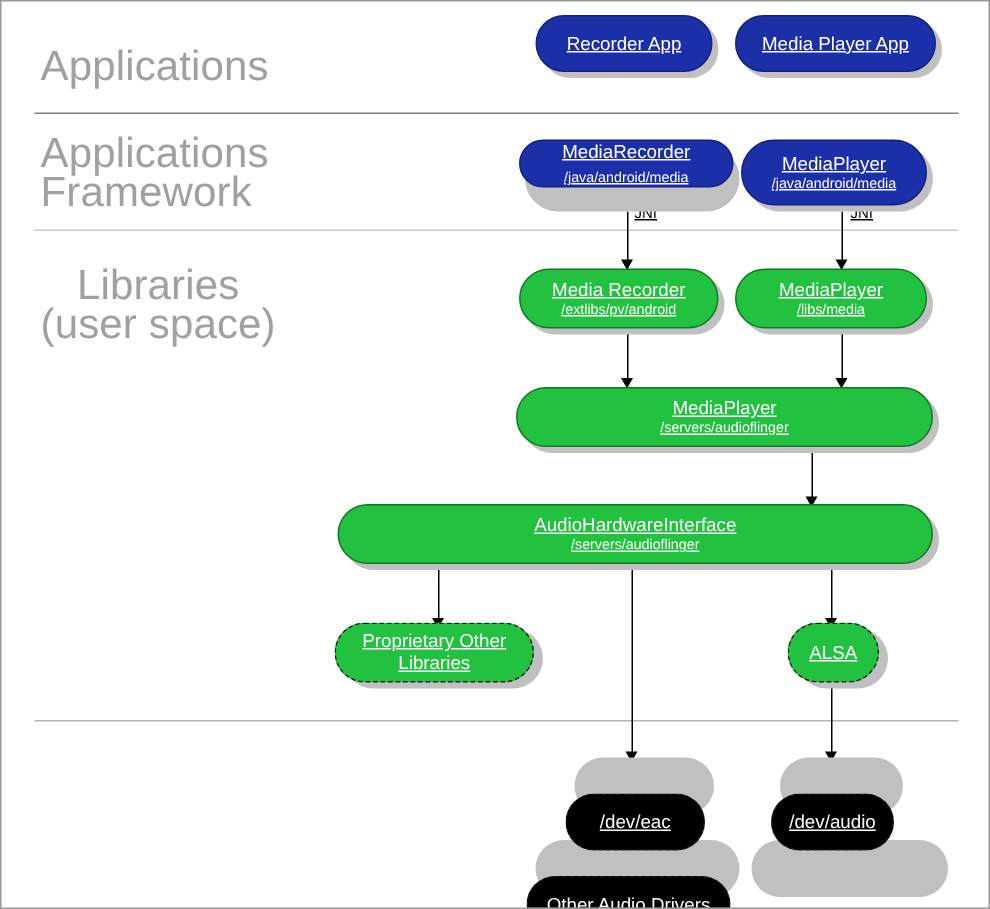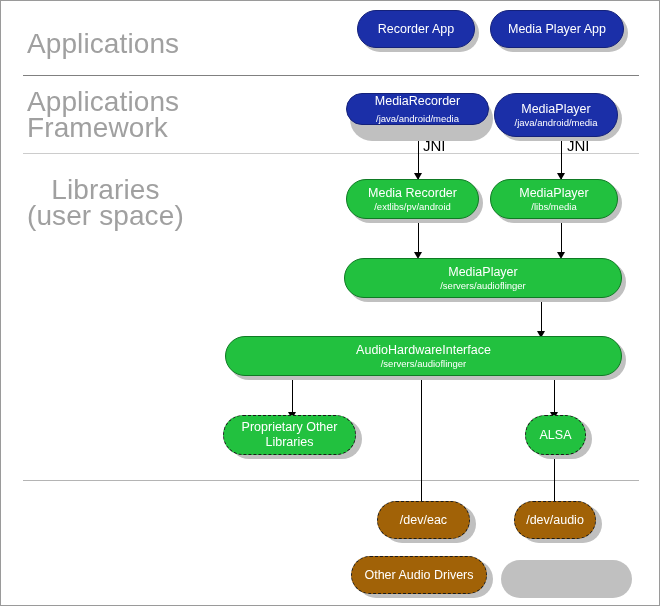--- a/index.html
+++ b/index.html
@@ -43,36 +43,38 @@
   }
   .arrowhead{
     position:absolute;
     width:0;height:0;
     border-left:4px solid transparent;
     border-right:4px solid transparent;
     border-top:7px solid #000;
   }
   .edge-label{
     position:absolute;
-    font-size:15px;
+    font-size:10px;
     color:#000;
+    text-decoration:underline;
   }
 
   
   .node{
     position:absolute;
     box-sizing:border-box;
     display:flex;
     flex-direction:column;
     align-items:center;
     justify-content:center;
     color:#ffffff;
     text-align:center;
     border-radius:999px;
     z-index:3;
+    text-decoration:underline;
   }
   .node .t1{
     font-size:12.5px;
     line-height:15px;
     white-space:nowrap;
   }
   .node .t2{
     font-size:9.5px;
     line-height:11px;
     white-space:nowrap;
@@ -83,21 +85,21 @@
   .shadow{
     position:absolute;
     background:#c0c0c0;
     border-radius:999px;
     z-index:2;
   }
 
   .blue{background:#1b2fa8;border:1px solid #14217a;}
   .green{background:#22c13f;border:1px solid #0f7a24;}
   .green-dashed{background:#22c13f;border:1.5px dashed #1a1a1a;}
-  .red-dashed{background:#a16207;border:1.5px dashed #1a1a1a;}
+  .red-dashed{background:#000000;border:1.5px dashed #1a1a1a;margin-top:28px;}
 </style>
 </head>
 <body>
 
 <div id="diagram">
 
   <div class="band-label" style="left:26px;top:30px;">Applications</div>
 
   <div class="band-label" style="left:26px;top:88px;">Applications
 Framework</div>

